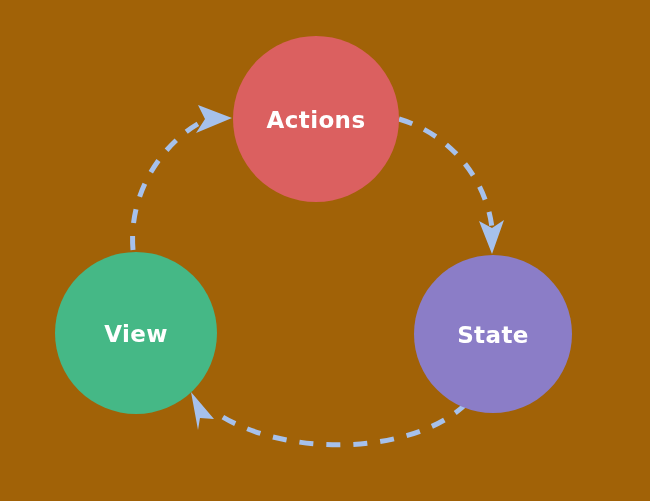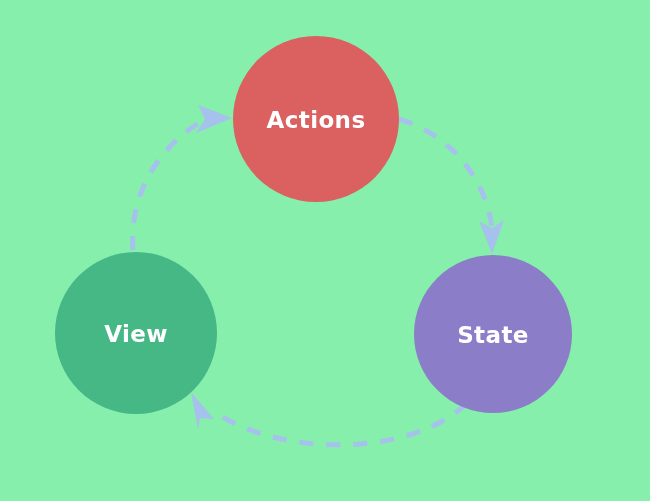--- a/index.html
+++ b/index.html
@@ -40,21 +40,21 @@
     fill: none;
     stroke-linecap: butt;
   }
   .arrow-head {
     stroke: none;
   }
 </style>
 </head>
 <body>
 
-<div id="diagram-root" style="background: #86efac;">
+<div id="diagram-root" style="background: #a16207;">
 
   <svg id="flow-svg" viewBox="0 0 650 501" xmlns="http://www.w3.org/2000/svg">
 
     <g>
 
       <path class="flow-edge" stroke="#a6c1ec" stroke-width="5" stroke-dasharray="14 13" d="M 133 250 C 128 190 165 140 205 120"></path>
 
       <path class="flow-edge" stroke="#a6c1ec" stroke-width="5" stroke-dasharray="14 13" d="M 399 119 C 455 136 487 184 492 228"></path>
 
       <path class="flow-edge" stroke="#a6c1ec" stroke-width="5" stroke-dasharray="14 13" d="M 466 404 C 410 457 280 457 215 412"></path>

